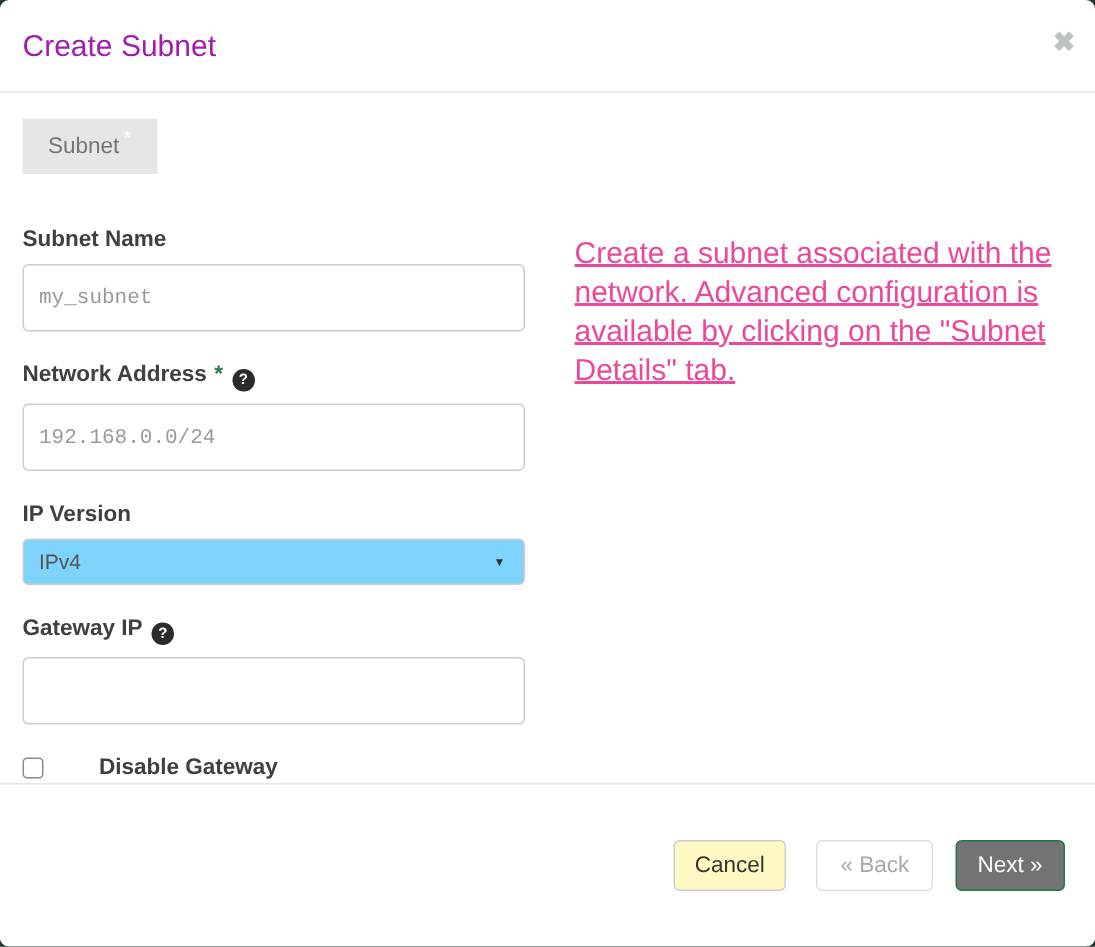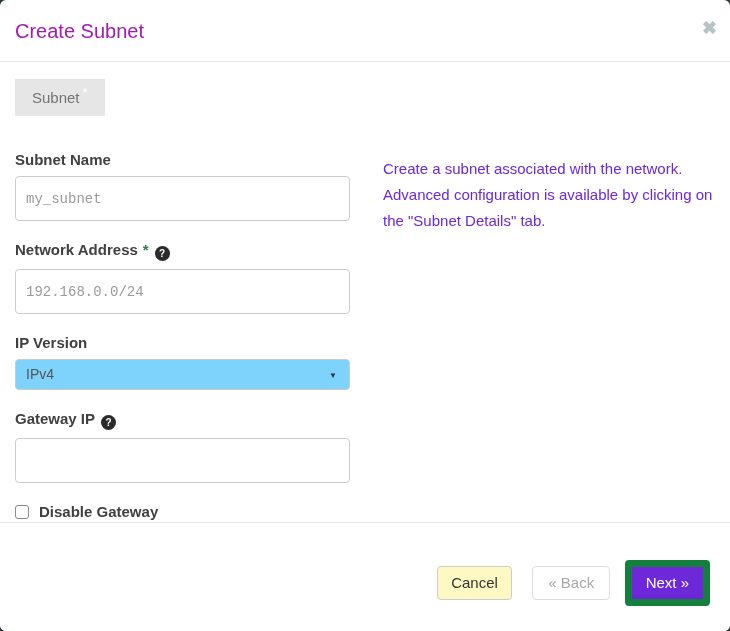--- a/index.html
+++ b/index.html
@@ -69,23 +69,24 @@
 
   
   .modal-body {
     display: flex;
     padding: 35px 15px 0 15px;
   }
   .form-col { width: 335px; flex: none; }
   .help-col {
     flex: 1;
     padding: 5px 0 0 33px;
-    font-size: 15px;
+    font-size: 20px;
     line-height: 26px;
-    color: #6d28d9;
+    color: #ec4899;
+    text-decoration: underline;
   }
 
   .form-group { margin-bottom: 20px; }
   .form-label {
     display: block;
     font-size: 15px;
     font-weight: bold;
     color: #404040;
     margin-bottom: 8px;
     line-height: 17px;
@@ -139,20 +140,21 @@
     right: 12px; top: 50%;
     transform: translateY(-50%);
     font-size: 8px;
     color: #333333;
   }
 
   .checkbox-row {
     display: flex;
     align-items: center;
     margin-top: 15px;
+    gap: 27px;
   }
   .checkbox {
     appearance: none;
     -webkit-appearance: none;
     width: 14px; height: 14px;
     border: 1px solid #8a8a8a;
     border-radius: 3px;
     background: #ffffff;
     cursor: pointer;
     flex: none;
@@ -190,22 +192,22 @@
     color: #333333;
   }
   .btn-back {
     background: #ffffff;
     border: 1px solid #dddddd;
     color: #a8a8a8;
     margin-left: 16px;
     padding: 7px 15px;
   }
   .btn-next {
-    background: #6d28d9;
-    border: 7px solid #15803d;
+    background: #737373;
+    border: 1px solid #15803d;
     color: #ffffff;
     margin-left: 10px;
     padding: 7px 14px;
   }
 </style>
 </head>
 <body>
 
 <div class="modal">
 

